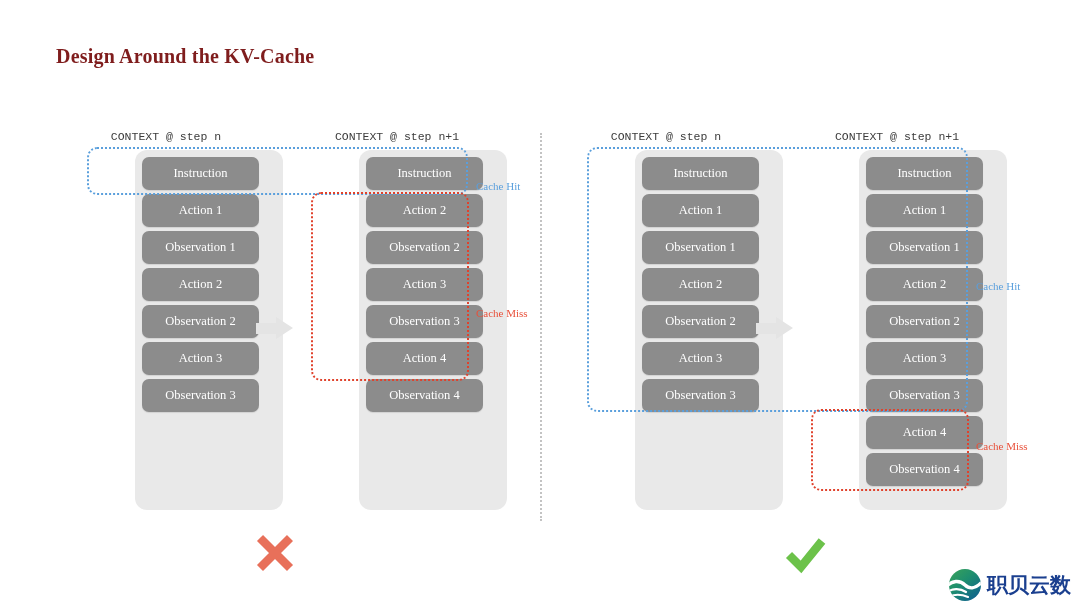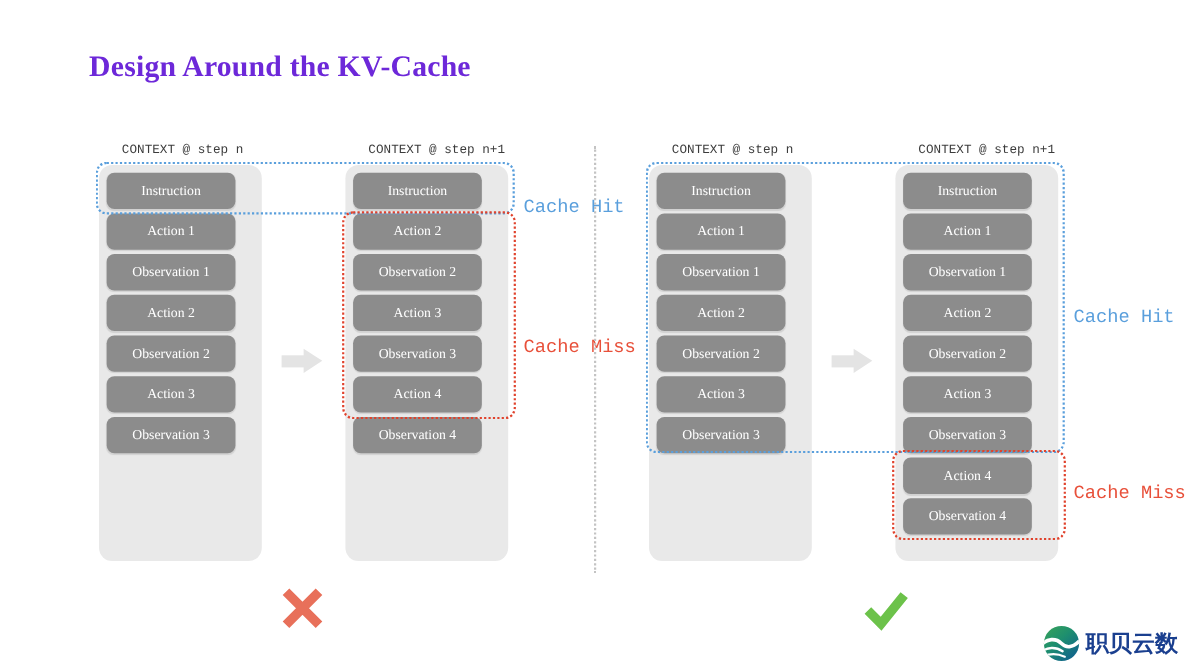--- a/index.html
+++ b/index.html
@@ -15,25 +15,24 @@
     font-family: "Liberation Sans", sans-serif;
   }
 
   
   #slide-title {
     position: absolute;
     left: 56px;
     top: 45px;
     font-family: "Liberation Serif", serif;
     font-weight: bold;
-    font-size: 27px;
-    color: #6d28d9;
+    font-size: 20px;
+    color: #7f1d1d;
     letter-spacing: 0.2px;
     white-space: nowrap;
-    margin-left: 25px;
   }
 
   
   .panel {
     position: absolute;
     top: 132px;
   }
   #panel-bad  { left: 60px;  width: 460px; }
   #panel-good { left: 560px; width: 470px; }
 
@@ -46,20 +45,21 @@
   
   .context-col {
     position: absolute;
     top: 18px;
     width: 148px;
     height: 360px;
     background: #e9e9e9;
     border-radius: 12px;
     box-sizing: border-box;
     padding: 7px 24px 0 7px;
+    margin-left: 45px;
   }
   .col-a { left: 30px; }
   .col-b { left: 254px; }
 
   .col-header {
     position: absolute;
     top: -2px;
     width: 152px;
     text-align: center;
     font-family: Liberation Mono, monospace;
@@ -89,22 +89,22 @@
     position: absolute;
     box-sizing: border-box;
     border-radius: 10px;
     pointer-events: none;
   }
   .dot-blue { border: 2.5px dotted #5a9fdc; }
   .dot-red  { border: 2.5px dotted #e0422c; }
 
   .cache-label {
     position: absolute;
-    font-family: Liberation Mono, monospace;
-    font-size: 17px;
+    font-family: Liberation Serif, serif;
+    font-size: 11px;
     white-space: nowrap;
   }
   .lbl-hit  { color: #5a9fdc; }
   .lbl-miss { color: #e8503a; }
 
   
   .big-arrow {
     position: absolute;
     width: 38px;
     height: 22px;

